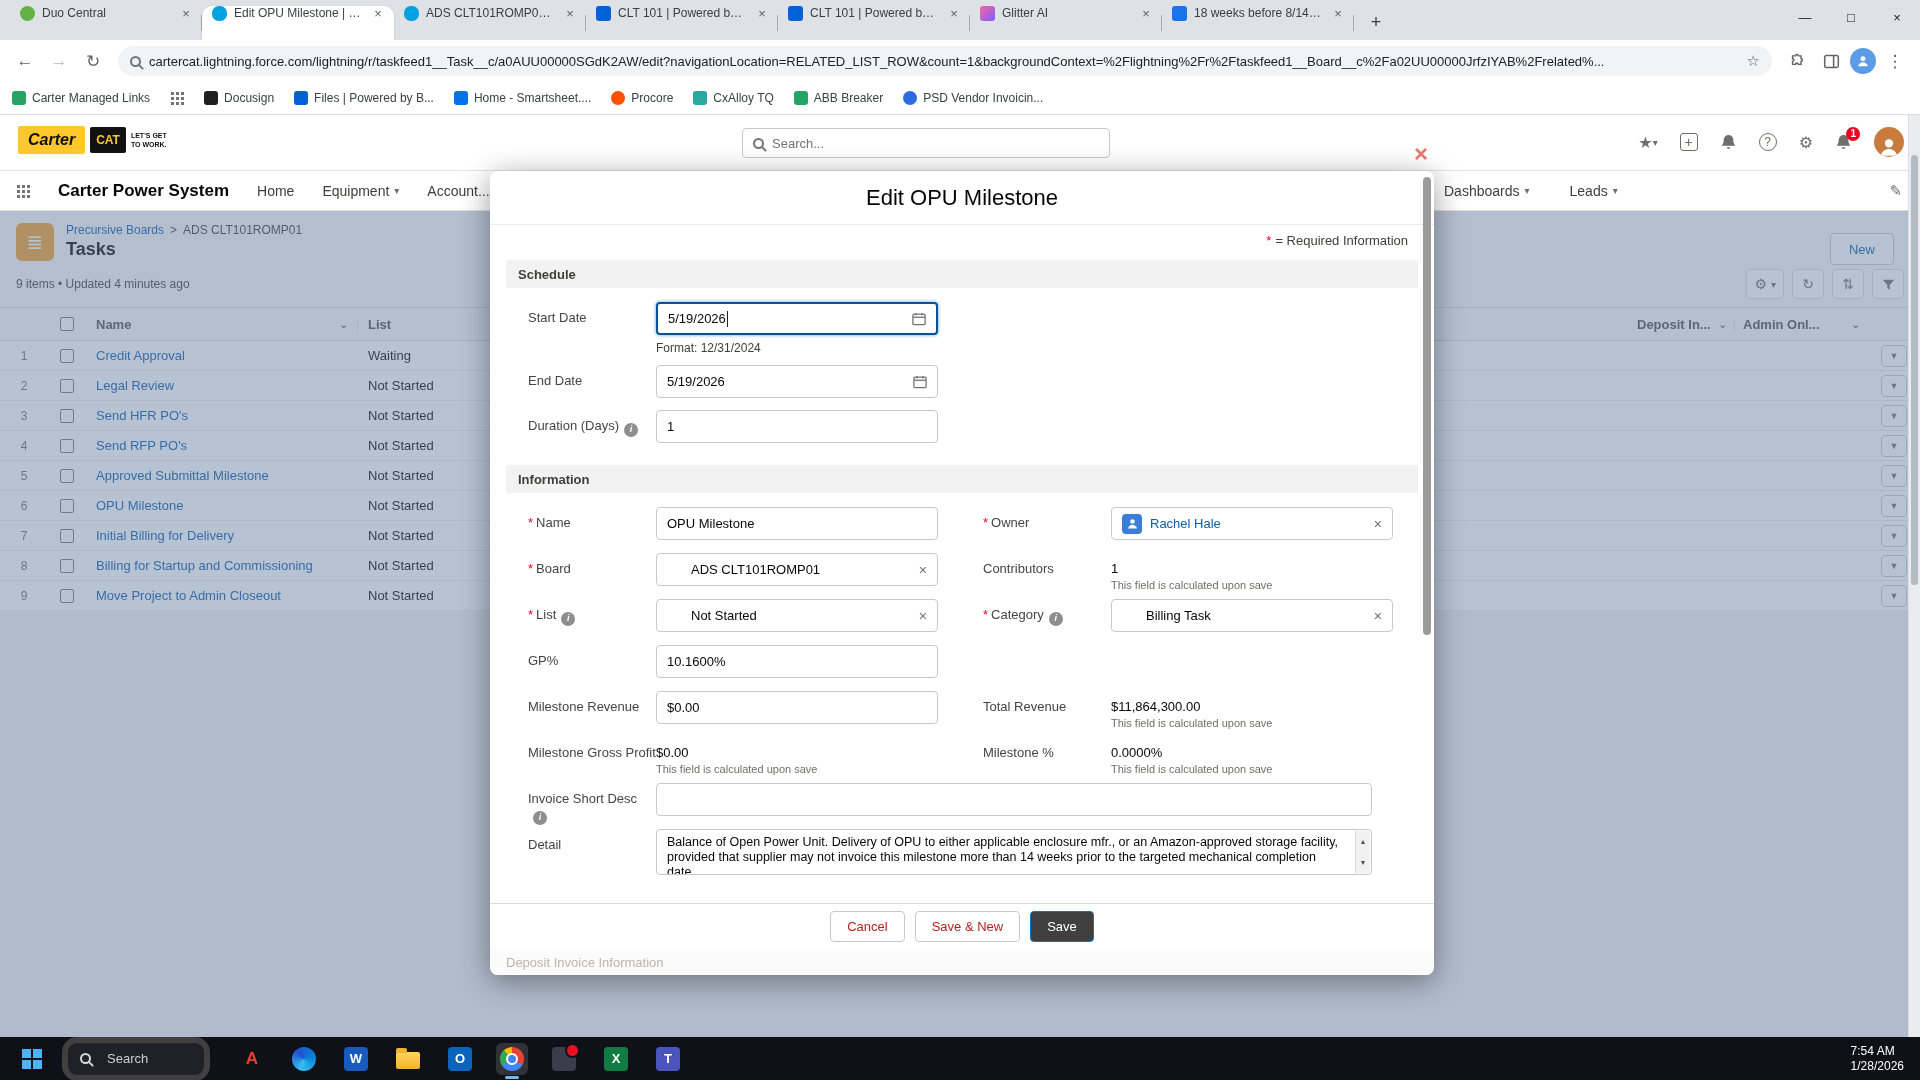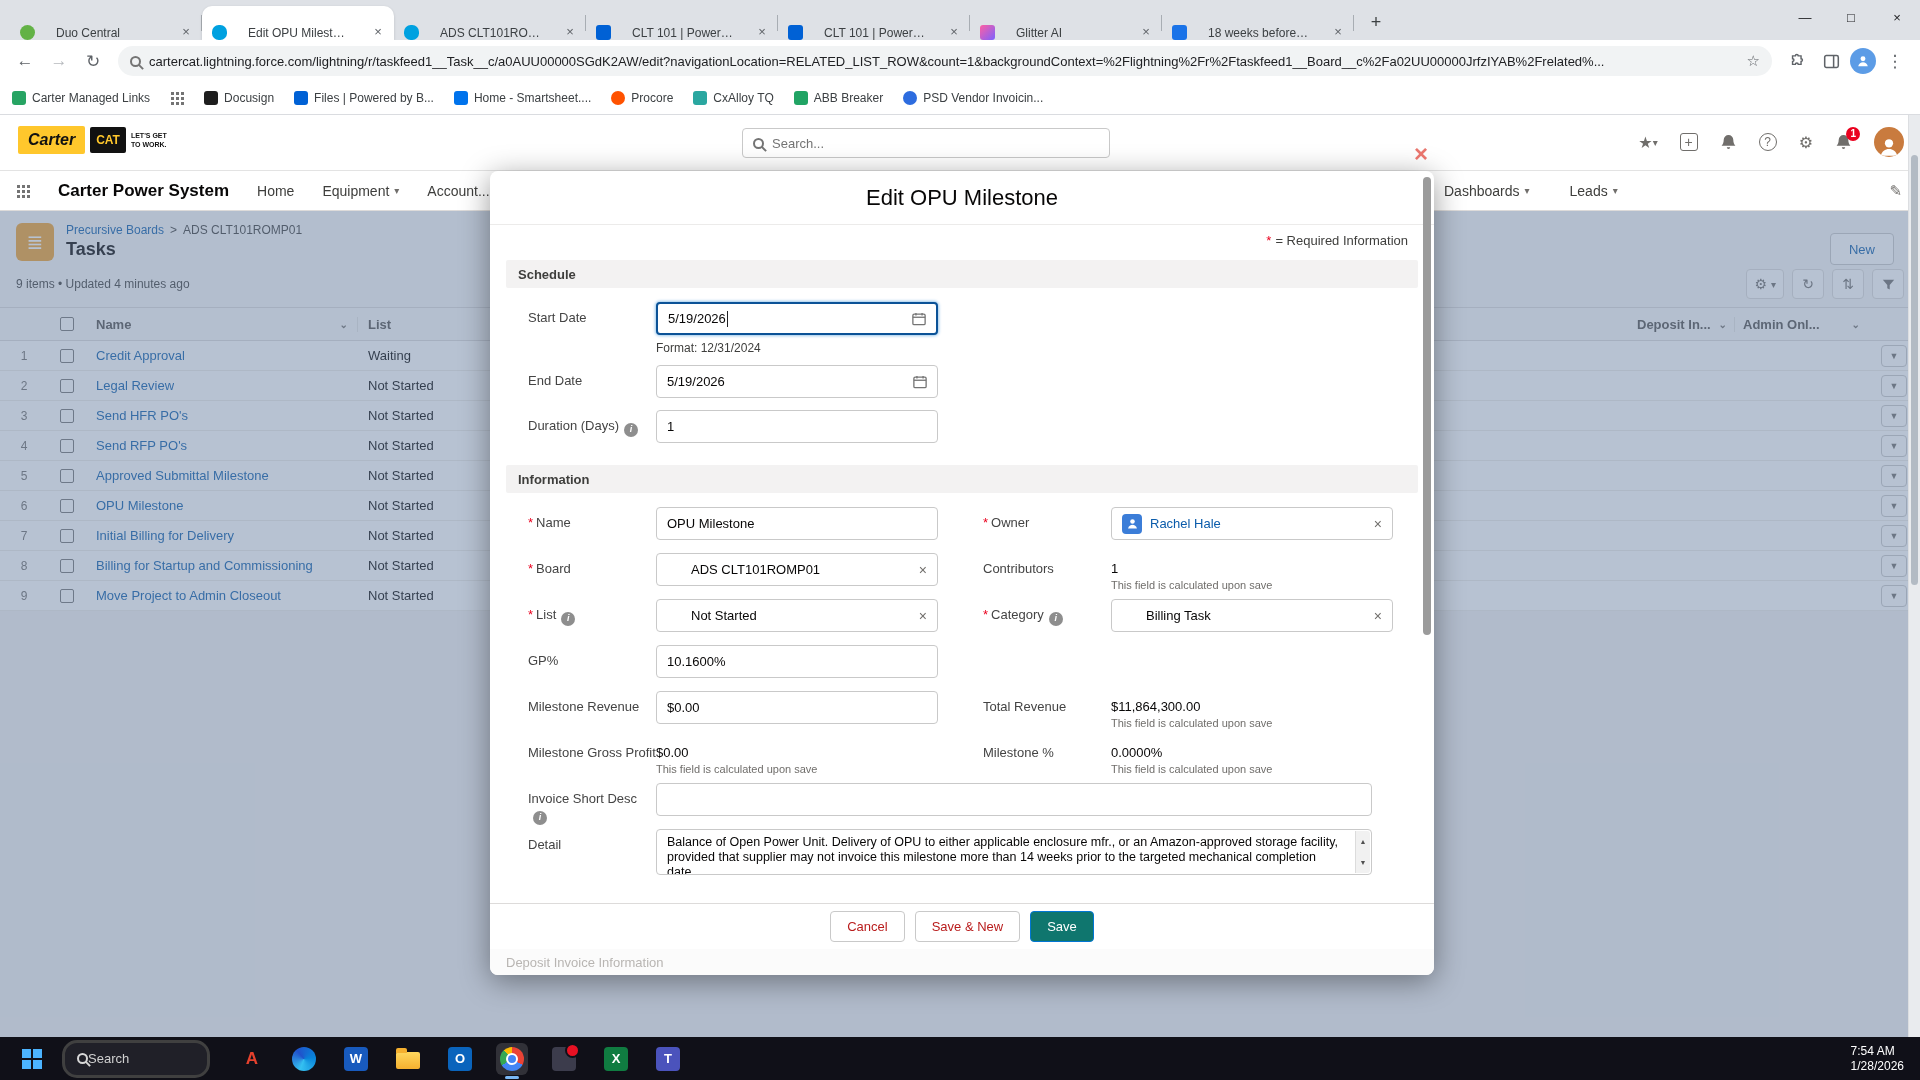--- a/index.html
+++ b/index.html
@@ -1,21 +1,21 @@
 <!DOCTYPE html>
 <html><head>
 <meta charset="utf-8">
 <style>
   * { margin:0; padding:0; box-sizing:border-box; }
   html,body { width:1920px; height:1080px; overflow:hidden; font-family:"Liberation Sans",sans-serif; }
   .screen { position:absolute; inset:0; width:1920px; height:1080px; background:#DEE1E6; }
 
   
   .tabbar { position:absolute; top:0; left:0; right:0; height:40px; background:#DEE1E6; display:flex; align-items:flex-end; padding-left:10px; }
-  .tab { width:192px; height:34px; border-radius:10px 10px 0 0; display:flex; align-items:flex-end; gap:21px; padding:0 8px 0 10px; font-size:12px; color:#3C4043; position:relative; min-width:0; }
+  .tab { width:192px; height:34px; border-radius:10px 10px 0 0; display:flex; align-items:flex-start; gap:7px; padding:0 8px 0 10px; font-size:12px; color:#3C4043; position:relative; min-width:0; }
   .tab.active { background:#fff; box-shadow:0 1px 3px rgba(0,0,0,.15); }
   .tab:not(.active)::after { content:""; position:absolute; right:0; top:9px; height:16px; width:1px; background:#A8ADB3; }
   .fav { width:15px; height:15px; flex-shrink:0; border-radius:3px; }
   .fv-duo { background:#63B246; border-radius:50%; }
   .fv-sf  { background:#00A1E0; border-radius:45%; }
   .fv-box { background:#0061D5; }
   .fv-glitter { background:linear-gradient(135deg,#FF5FA2,#7B61FF); }
   .fv-goog { background:#1A73E8; }
   .tab-title { flex:1; overflow:hidden; white-space:nowrap; text-overflow:ellipsis; min-width:0; }
   .tab-x { width:16px; height:16px; line-height:15px; text-align:center; border-radius:50%; font-size:13px; color:#5F6368; flex-shrink:0; }
@@ -128,29 +128,29 @@
   .fmt-note { font-size:12px; color:#3E3E3C; margin-top:6px; }
   .calc-note { font-size:11px; color:#706E6B; margin-top:3px; }
   .static-val { padding-top:8px; font-size:13px; color:#080707; }
   .infoi { display:inline-flex; width:14px; height:14px; border-radius:50%; background:#8E8E8E; color:#fff; font-size:9px; align-items:center; justify-content:center; font-style:italic; font-weight:700; vertical-align:-2px; margin-left:5px; }
   .mb30 { margin-bottom:30px; } .mb12 { margin-bottom:12px; }
   .textarea { height:46px; border:1px solid #C9C9C9; border-radius:4px; padding:5px 24px 5px 10px; font-size:12.5px; line-height:15px; color:#080707; overflow:hidden; position:relative; }
   .ta-sb { position:absolute; top:1px; bottom:1px; right:1px; width:15px; background:#F1F1F1; border-left:1px solid #DCDCDC; display:flex; flex-direction:column; justify-content:space-between; align-items:center; border-radius:0 3px 3px 0; }
   .ta-ar { font-size:7px; color:#505050; padding:3px 0; }
   .mfooter { border-top:1px solid #DDDBDA; height:46px; display:flex; align-items:center; justify-content:center; gap:10px; margin-top:12px; }
   .btn { height:31px; padding:0 16px; border-radius:4px; font-size:13px; display:flex; align-items:center; border:1px solid #C9C9C9; background:#fff; color:#b91c1c; }
-  .btn.primary { background:#0f766e; border-color:#0176D3; color:#fff; }
+  .btn.primary { background:#404040; border-color:#0176D3; color:#fff; }
   .mnext { height:26px; display:flex; align-items:center; padding:0 16px; font-size:13px; color:#B8B5B2; background:#FBFBFB; border-radius:0 0 8px 8px; }
   .msb { position:absolute; top:6px; right:3px; width:8px; height:458px; background:#9B9B9B; border-radius:4px; }
 
   
   .taskbar { position:absolute; left:0; right:0; bottom:0; height:43px; background:#101018; display:flex; align-items:center; z-index:40; }
   .t-start { width:20px; height:20px; display:grid; grid-template-columns:1fr 1fr; gap:2px; margin-left:22px; }
   .t-start span { background:#4CB4FF; }
-  .tsearch { margin-left:20px; width:148px; height:30px; border:3px solid #404040; border-radius:15px; background:rgba(255,255,255,.07); display:flex; align-items:center; padding:16px 12px; gap:0; }
+  .tsearch { margin-left:20px; width:148px; height:30px; border:6px solid #404040; border-radius:15px; background:rgba(255,255,255,.07); display:flex; align-items:center; padding:16px 12px; gap:16px; }
   .tsearch .mag { border-color:#D8D8D8; } .tsearch .mag::after { background:#D8D8D8; }
   .tsearch input { border:none; outline:none; background:transparent; color:#E8E8E8; font-size:13px; font-family:inherit; flex:1; min-width:0; }
   .tsearch input::placeholder { color:#D0D0D0; }
   .ticons { display:flex; gap:20px; align-items:center; margin-left:26px; }
   .tslot { width:32px; height:32px; display:flex; align-items:center; justify-content:center; border-radius:6px; position:relative; }
   .tslot.active { background:rgba(255,255,255,.14); }
   .tslot.active::after { content:""; position:absolute; bottom:-4px; left:9px; right:9px; height:3px; border-radius:2px; background:#7AB8F5; }
   .tico { width:24px; height:24px; border-radius:4px; display:flex; align-items:center; justify-content:center; font-size:13px; font-weight:700; color:#fff; }
   .t-a { background:transparent; color:#E5412D; font-size:17px; }
   .t-edge { border-radius:50%; background:conic-gradient(from 200deg,#35C1F1,#2052CB,#0883D9,#35C1F1); }

